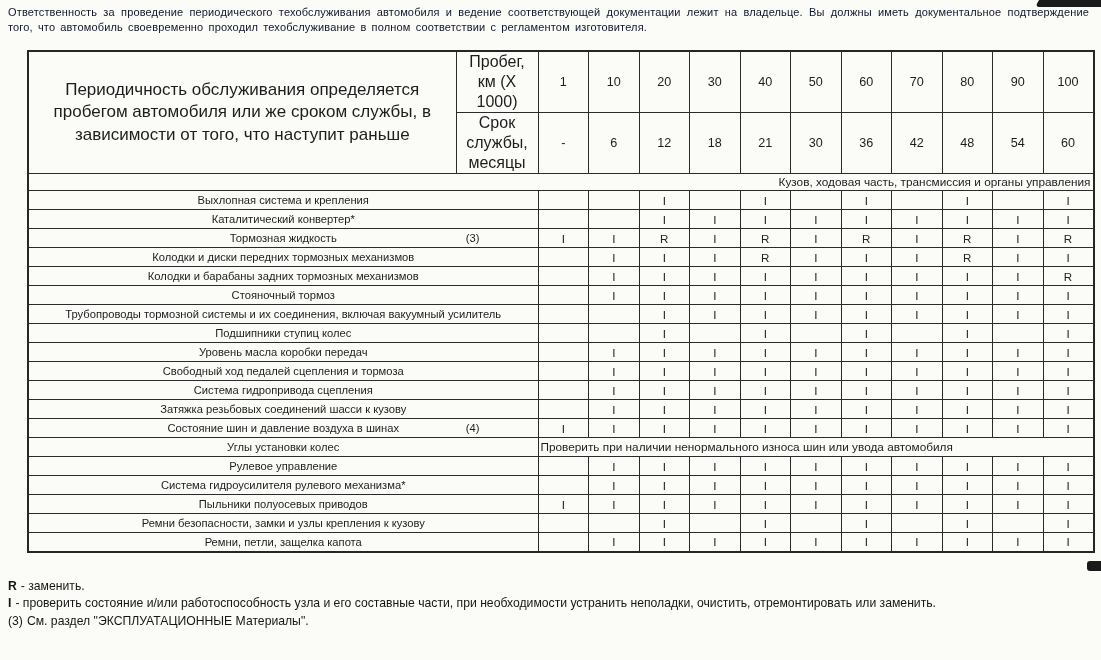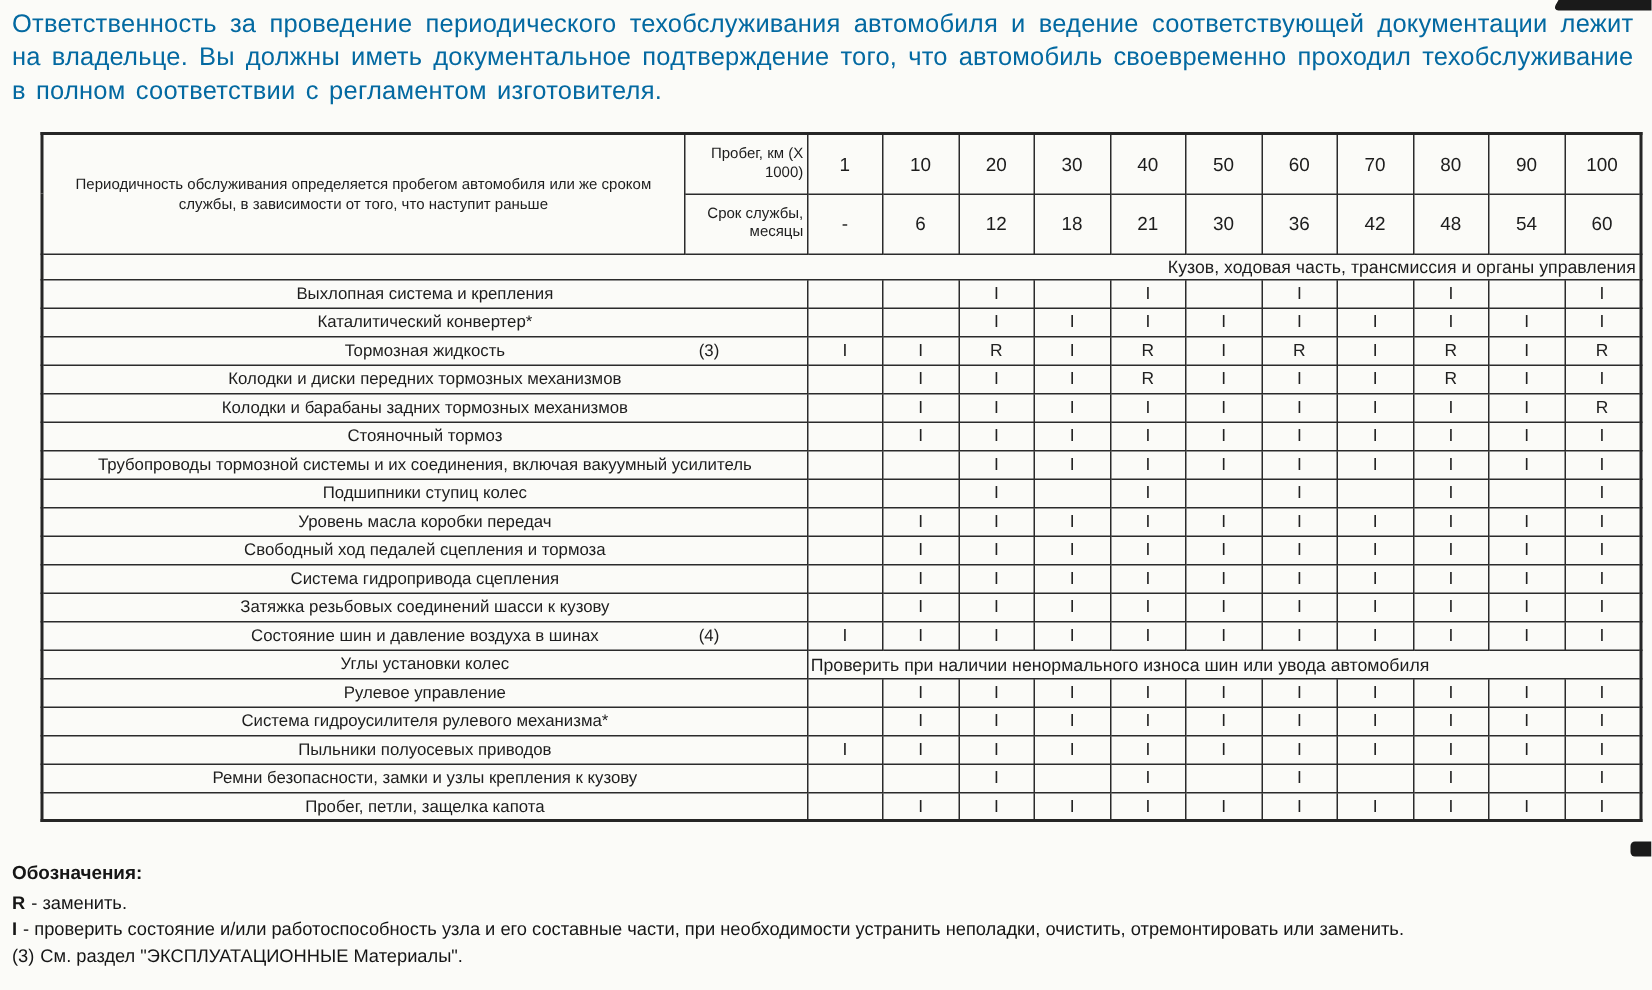--- a/index.html
+++ b/index.html
@@ -6,43 +6,43 @@
   body {
     width:1101px; height:660px;
     background:#fbfbf8;
     font-family:"Liberation Sans","DejaVu Sans",sans-serif;
     color:#1d1d1d;
     position:relative;
     overflow:hidden;
   }
   .intro {
     margin:5px 12px 0 8px;
-    font-size:17px;
+    font-size:11px;
     line-height:1.32;
     text-align:justify;
     letter-spacing:0.15px;
     word-spacing:2px;
-    color:#0369a1;
+    color:#0f172a;
   }
   table.sched {
     border-collapse:collapse;
     table-layout:fixed;
     width:1066px;
     margin:16px 0 0 27px;
     border:2px solid #262626;
   }
   table.sched td { border:1px solid #2b2b2b; padding:0 2px; }
   .criteria-cell {
     text-align:center; vertical-align:middle;
-    font-size:10px; line-height:1.3;
+    font-size:17px; line-height:1.3;
     padding:0 18px !important;
   }
   .subhead-cell {
-    text-align:right; vertical-align:middle;
-    font-size:10px; line-height:1.25;
+    text-align:center; vertical-align:middle;
+    font-size:16px; line-height:1.25;
   }
   thead tr { height:40px; }
   .num-cell { text-align:center; vertical-align:middle; font-size:12.6px; }
   .section-row td {
     height:16px; text-align:right; vertical-align:middle;
     font-size:11.8px; padding:0;
   }
   tr.data-row { height:19px; }
   .label-cell {
     position:relative; text-align:center; vertical-align:middle;
@@ -353,36 +353,35 @@
         <td class="mark-cell"></td>
         <td class="mark-cell">I</td>
         <td class="mark-cell"></td>
         <td class="mark-cell">I</td>
         <td class="mark-cell"></td>
         <td class="mark-cell">I</td>
         <td class="mark-cell"></td>
         <td class="mark-cell">I</td>
       </tr>
       <tr class="data-row">
-        <td class="label-cell" colspan="2"><span>Пробег, петли, защелка капота</span></td>
+        <td class="label-cell" colspan="2"><span>Ремни, петли, защелка капота</span></td>
         <td class="mark-cell"></td>
         <td class="mark-cell">I</td>
         <td class="mark-cell">I</td>
         <td class="mark-cell">I</td>
         <td class="mark-cell">I</td>
         <td class="mark-cell">I</td>
         <td class="mark-cell">I</td>
         <td class="mark-cell">I</td>
         <td class="mark-cell">I</td>
         <td class="mark-cell">I</td>
         <td class="mark-cell">I</td>
       </tr>
     </tbody>
 </table>
 
 <div class="legend">
-  <div class="legend-title">Обозначения:</div>
   <div id="legend-items">
       <div class="legend-item"><span class="sym bold">R</span><span>- заменить.</span></div>
       <div class="legend-item"><span class="sym bold">I</span><span>- проверить состояние и/или работоспособность узла и его составные части, при необходимости устранить неполадки, очистить, отремонтировать или заменить.</span></div>
       <div class="legend-item"><span class="sym">(3)</span><span>См. раздел "ЭКСПЛУАТАЦИОННЫЕ Материалы".</span></div>
     </div>
 </div>
 
 </body></html>

